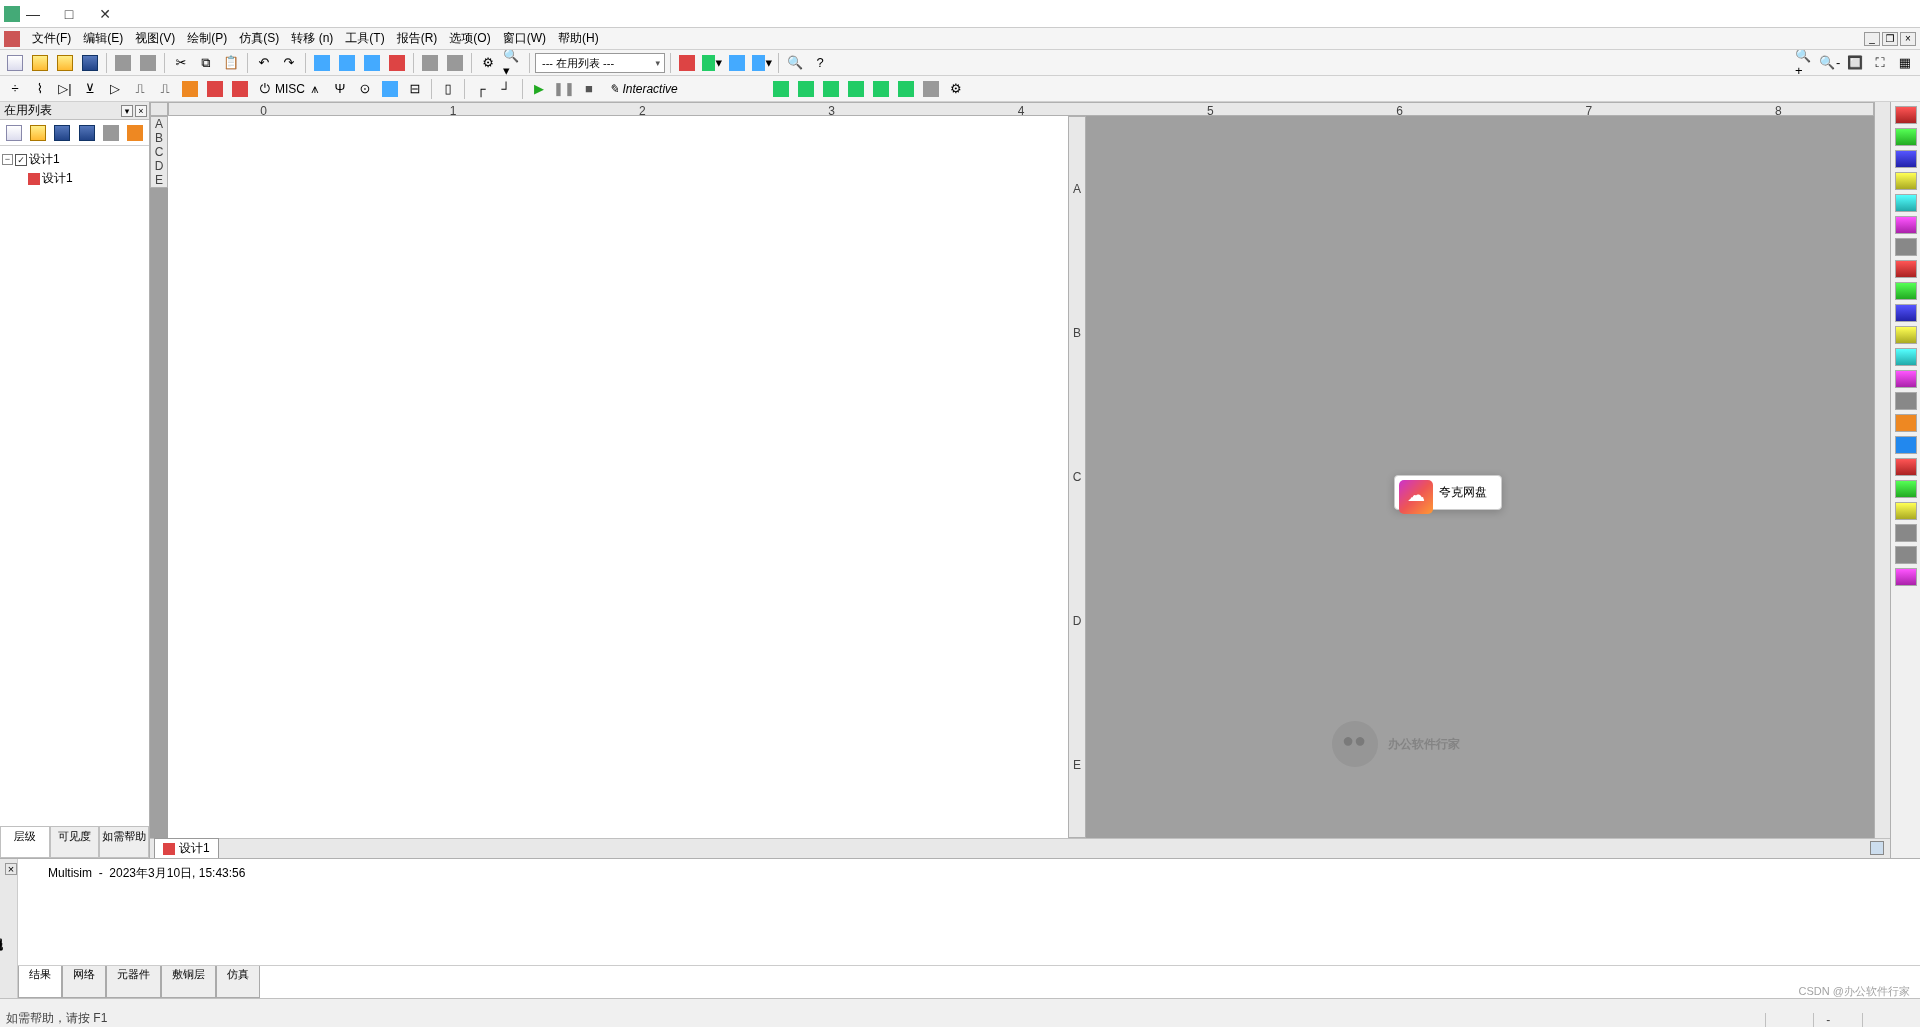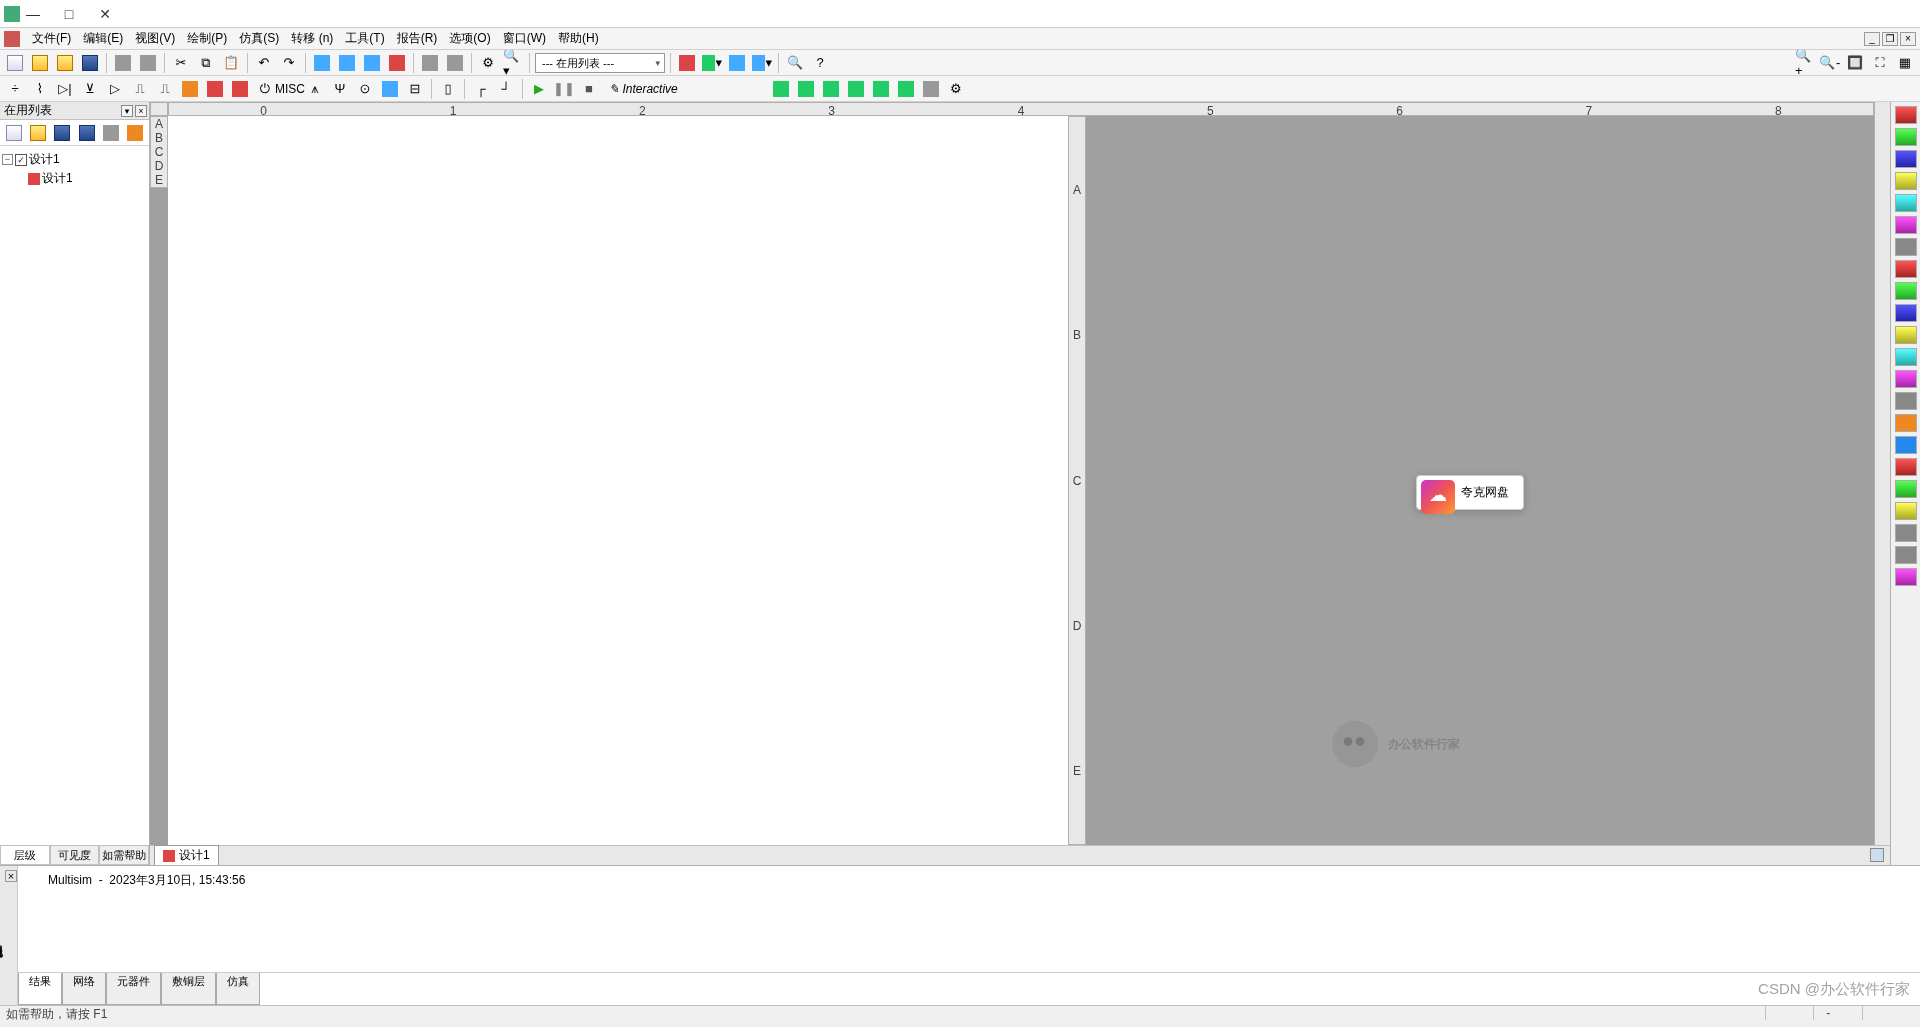--- a/index.html
+++ b/index.html
@@ -38,21 +38,21 @@
 .leftpanel { width:150px; background:#fff; border-right:1px solid #b0b0b0; display:flex; flex-direction:column; }
 .leftpanel .lp-title { height:18px; background:#e8e8e8; border-bottom:1px solid #c0c0c0; padding:0 4px; font-size:11px; display:flex; align-items:center; position:relative; }
 .leftpanel .lp-title .lp-ctrl { position:absolute; right:2px; display:flex; gap:2px; }
 .leftpanel .lp-title .lp-ctrl span { width:12px; height:12px; border:1px solid #888; font-size:9px; line-height:10px; text-align:center; background:#f5f5f5; cursor:pointer; }
 .lp-tb { height:26px; display:flex; align-items:center; gap:3px; padding:0 3px; border-bottom:1px solid #d0d0d0; }
 .lp-tree { flex:1; padding:4px 2px; font-size:12px; overflow:auto; }
 .tree-row { display:flex; align-items:center; gap:2px; padding:1px 0; cursor:pointer; }
 .tree-row .expander { width:11px; height:11px; border:1px solid #888; font-size:9px; line-height:9px; text-align:center; color:#444; }
 .tree-row .chk { width:12px; height:12px; border:1px solid #555; font-size:9px; line-height:10px; text-align:center; color:#222; }
 .tree-row.l2 { padding-left:26px; }
-.lp-tabs { height:20px; display:flex; border-top:1px solid #c0c0c0; }
+.lp-tabs { height:32px; display:flex; border-top:1px solid #c0c0c0; }
 .lp-tabs .lptab { flex:1; border:1px solid #c0c0c0; border-top:none; font-size:11px; text-align:center; line-height:18px; background:#eee; cursor:pointer; }
 .lp-tabs .lptab.active { background:#fff; }
 .canvas-area { flex:1; display:flex; flex-direction:column; background:#a0a0a0; min-width:0; }
 .canvas-wrap { flex:1; display:flex; min-height:0; }
 .ruler-corner { width:18px; height:14px; background:#e8e8e8; border:1px solid #b0b0b0; }
 .ruler-h { height:14px; background:#e8e8e8; border:1px solid #b0b0b0; display:flex; font-size:10px; color:#444; }
 .ruler-h .tick { flex:1; text-align:center; padding-top:1px; }
 .ruler-v { width:18px; background:#e8e8e8; border:1px solid #b0b0b0; display:flex; flex-direction:column; font-size:10px; color:#444; }
 .ruler-v .tick { flex:1; display:flex; align-items:center; justify-content:center; }
 .canvas-inner { flex:1; display:flex; flex-direction:column; }
@@ -69,30 +69,30 @@
 .rc4{background:linear-gradient(#ff5,#aa2);} .rc5{background:linear-gradient(#5ff,#2aa);} .rc6{background:linear-gradient(#f5f,#a2a);}
 .rc7{background:#888;} .rc8{background:#e82;} .rc9{background:#28e;}
 .spreadsheet { height:140px; background:#fff; border-top:1px solid #b0b0b0; display:flex; }
 .ss-vtab { width:18px; background:#e8e8e8; border-right:1px solid #ccc; writing-mode:vertical-rl; text-align:center; font-size:11px; padding:4px 0; }
 .ss-vtab .x { writing-mode:horizontal-tb; font-size:11px; border:1px solid #999; width:12px; height:12px; line-height:10px; text-align:center; margin-bottom:4px; cursor:pointer; }
 .ss-body { flex:1; display:flex; flex-direction:column; }
 .ss-content { flex:1; padding:6px 30px; font-size:12px; }
 .ss-tabs { height:33px; display:flex; border-top:1px solid #ccc; }
 .ss-tabs .stab { border:1px solid #aaa; border-top:none; padding:1px 10px; font-size:11px; background:#eee; cursor:pointer; }
 .ss-tabs .stab.active { background:#fff; }
-.statusbar { height:22px; background:#f0f0f0; border-top:1px solid #c0c0c0; display:flex; align-items:flex-start; padding:0 6px; font-size:11px; color:#444; }
+.statusbar { height:29px; background:#f0f0f0; border-top:1px solid #c0c0c0; display:flex; align-items:flex-end; padding:0 6px; font-size:11px; color:#444; }
 .statusbar .sp { margin-left:auto; display:flex; gap:20px; align-items:center; }
 .statusbar .cell { border-left:1px solid #c0c0c0; padding:0 12px; }
-.overlay-disk { position:fixed; right:396px; top:475px; background:#fff; border:1px solid #ccc; box-shadow:0 2px 8px rgba(0,0,0,0.2); padding:8px 14px 8px 44px; display:flex; align-items:center; border-radius:4px;justify-content:flex-end; }
+.overlay-disk { position:fixed; right:418px; top:475px; background:#fff; border:1px solid #ccc; box-shadow:0 2px 8px rgba(0,0,0,0.2); padding:8px 14px 8px 44px; display:flex; align-items:center; border-radius:4px;justify-content:flex-end; }
 .overlay-disk::before { content:""; position:absolute; left:4px; top:4px; width:34px; height:34px; border-radius:5px; background:linear-gradient(135deg,#c3c,#e55,#f93); }
 .overlay-disk::after { content:"☁"; position:absolute; left:12px; top:8px; font-size:18px; color:#fff; }
 .watermark { position:fixed; right:460px; bottom:260px; font-size:36px; color:rgba(80,80,80,0.35); font-weight:bold; display:flex; align-items:center; gap:10px; }
 .watermark .wm-ico { width:46px; height:46px; border-radius:50%; background:rgba(120,120,120,0.25); position:relative; }
 .watermark .wm-ico::after { content:"●●"; position:absolute; left:10px; top:8px; font-size:20px; color:rgba(80,80,80,0.4); }
-.csdn { position:fixed; right:10px; bottom:28px; font-size:15px; color:rgba(100,100,100,0.6); }
+.csdn { position:fixed; right:10px; bottom:28px; font-size:11px; color:rgba(100,100,100,0.6); }
 </style>
 </head>
 <body>
 
 <div class="titlebar">
   <span class="app-ico"></span>
   <div class="winbtns">
     <span>—</span>
     <span>□</span>
     <span>✕</span>

